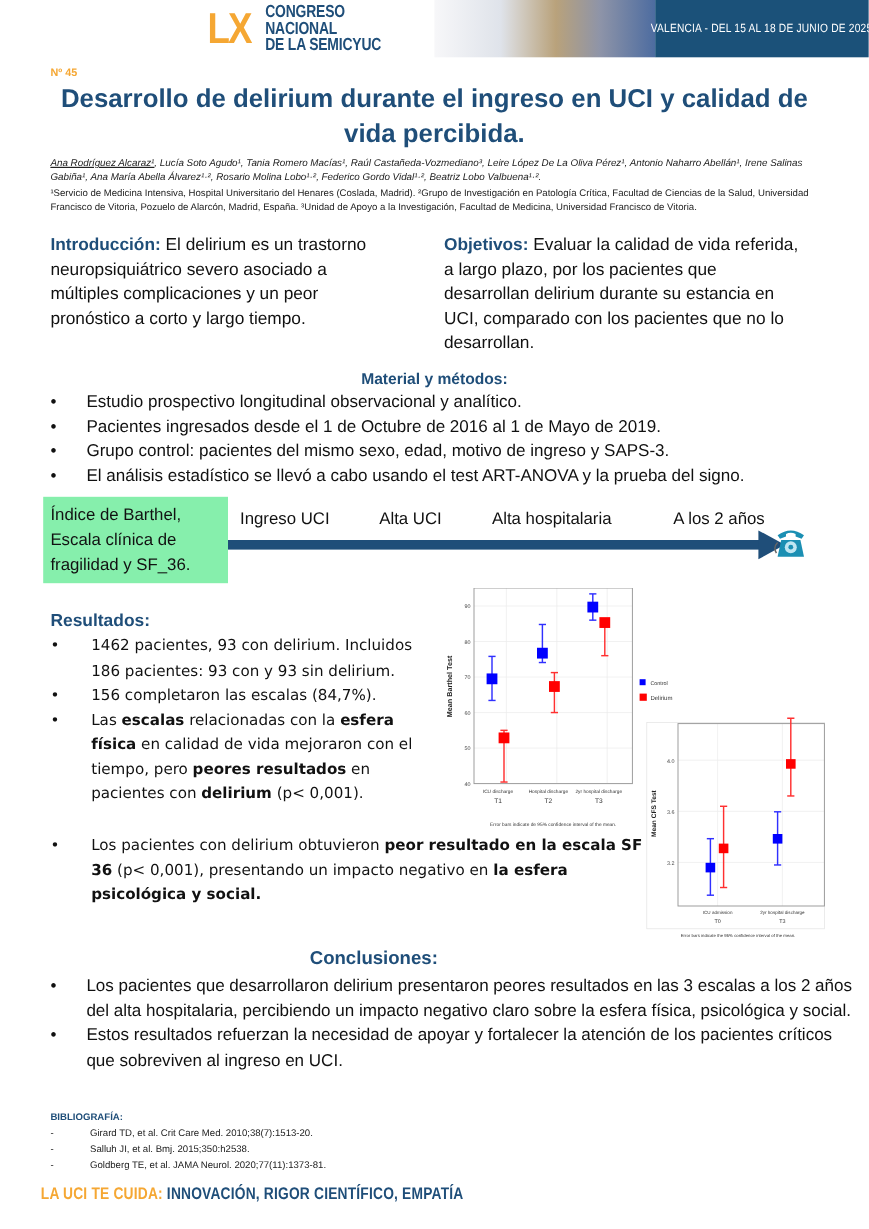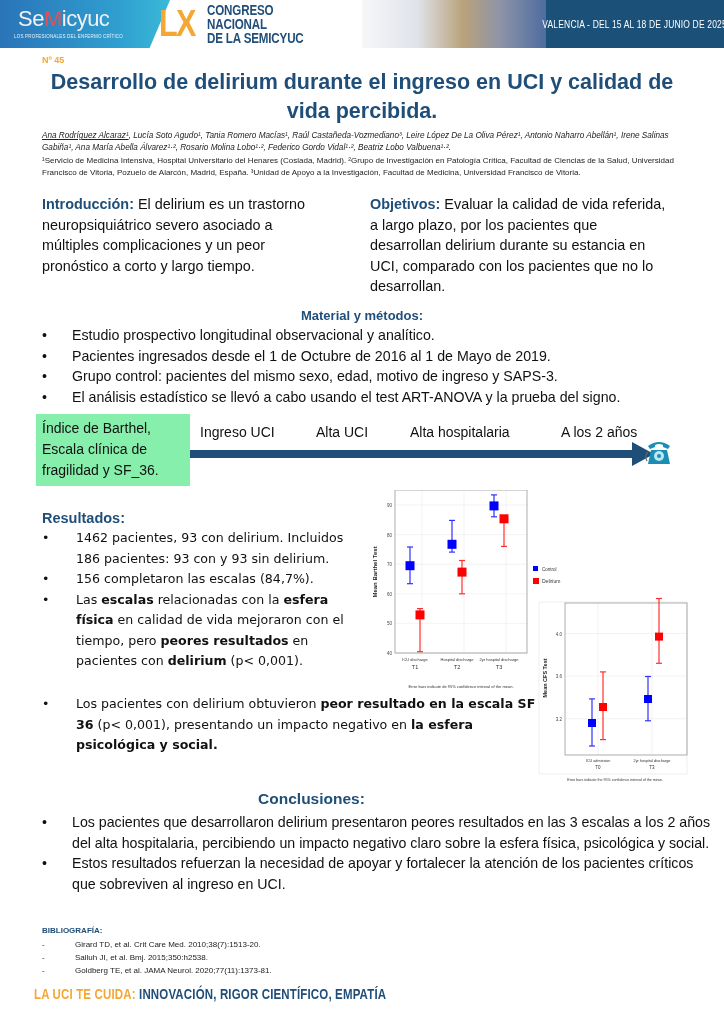--- a/index.html
+++ b/index.html
@@ -7,21 +7,21 @@
   body { font-family: "Liberation Sans", sans-serif; color: #111; position: relative; }
 
   
   .header { position: absolute; left: 0; top: 0; width: 724px; height: 48px; display: flex; overflow: hidden; }
   .hdr-logo { position: relative; width: 170px; height: 48px;
     background: linear-gradient(90deg, #2a74b8 0%, #2f9fd0 70%, #3ab9d8 100%);
     clip-path: polygon(0 0, 100% 0, 88% 100%, 0 100%); }
   .logo-text { position: absolute; left: 18px; top: 6px; font-size: 22px; color: #f1f1f1; letter-spacing: -0.5px; font-family: "Liberation Sans", sans-serif; }
   .logo-text .m { color: #e94f4f; }
   .logo-sub { position: absolute; left: 14px; top: 34px; font-size: 4.5px; color: #e8f4fb; letter-spacing: 0.2px; }
-  .hdr-congress { position: absolute; left: 159px; top: 0; width: 200px; height: 48px; display: flex; align-items: center; }
+  .hdr-congress { position: absolute; left: 173px; top: 0; width: 200px; height: 48px; display: flex; align-items: center; }
   .lx { font-family: "Liberation Sans", sans-serif; font-size: 36px; color: #f5a733; font-weight: bold; letter-spacing: -2px; margin-right: 6px; transform: scaleX(0.85); transform-origin: left; }
   .congress-text { font-size: 14.5px; line-height: 14px; color: #1f4e79; font-weight: bold; letter-spacing: -0.2px; transform: scaleX(0.8); transform-origin: left; }
   .hdr-image { position: absolute; left: 362px; top: 0; width: 184px; height: 48px;
     background: linear-gradient(90deg, #f7f7f9 0%, #dfe3ea 30%, #b9a27b 55%, #8e94a8 75%, #4d6ca0 100%); }
   .hdr-date-box { position: absolute; left: 546px; top: 0; width: 178px; height: 48px; background: #1b5179; display: flex; align-items: center; justify-content: center; }
   .hdr-date { font-size: 10px; color: #ffffff; letter-spacing: 0.2px; transform: scaleX(0.85); white-space: nowrap; }
 
   .num { position: absolute; left: 42px; top: 55px; font-size: 9px; color: #f5a733; font-weight: bold; }
   .title { position: absolute; left: 30px; top: 68px; width: 664px; text-align: center; font-size: 21.5px; line-height: 29px; color: #1f4e79; font-weight: bold; }
 
@@ -69,24 +69,20 @@
   .footer .orange { color: #f5a733; }
   .footer .blue { color: #1f4e79; }
 
   b { font-weight: bold; }
   svg text { font-family: "Liberation Sans", sans-serif; }
 </style>
 </head>
 <body>
 
 <div class="header">
-  <div class="hdr-logo">
-    <div class="logo-text"><span>Se</span><span class="m">M</span><span>icyuc</span></div>
-    <div class="logo-sub">LOS PROFESIONALES DEL ENFERMO CRÍTICO</div>
-  </div>
   <div class="hdr-congress">
     <span class="lx">LX</span>
     <div class="congress-text">
       <div>CONGRESO NACIONAL</div>
       <div>DE LA SEMICYUC</div>
     </div>
   </div>
   <div class="hdr-image">
     
   </div>

